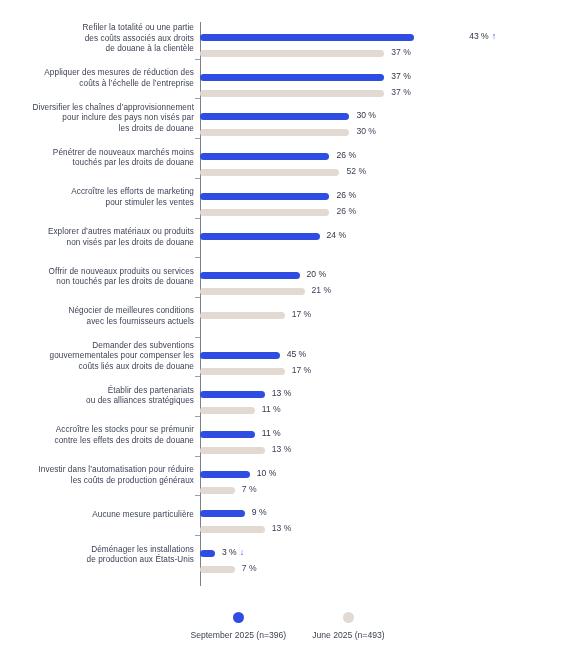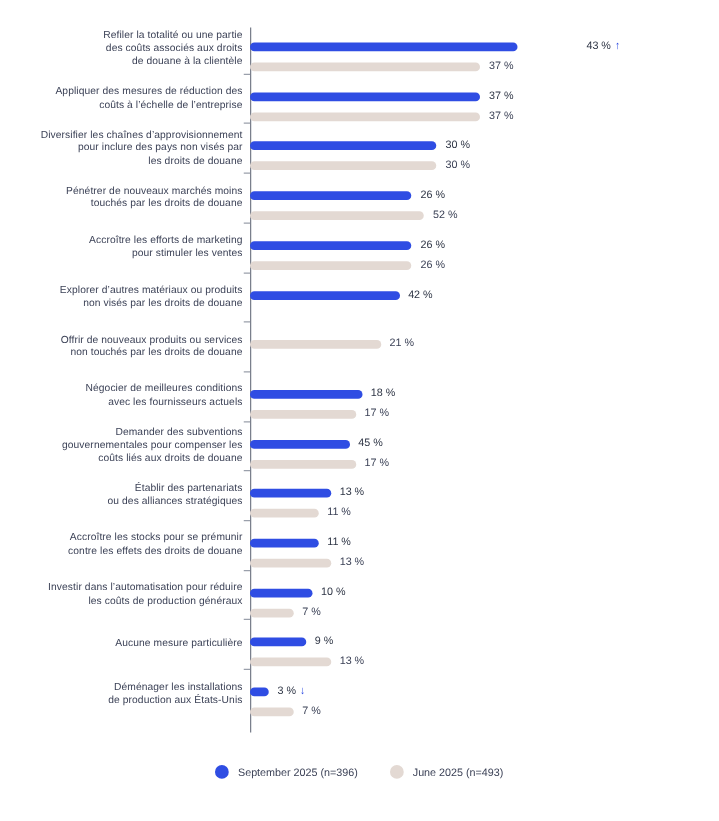--- a/index.html
+++ b/index.html
@@ -116,20 +116,21 @@
     justify-content: center;
     align-items: center;
     gap: 26px;
   }
   .legend-item {
     display: flex;
     align-items: center;
     gap: 7px;
     font-size: 8.6px;
     color: #3c4257;
+    flex-direction: column;
   }
   .legend-swatch {
     width: 11px;
     height: 11px;
     border-radius: 50%;
     flex: 0 0 auto;
   }
   .legend-swatch.sep { background: #2f4de3; }
   .legend-swatch.mar { background: #e3d9d3; }
 </style>
@@ -227,42 +228,42 @@
               <div class="bar-value mar" style="left: 136.48px;">26 %</div>
             </div>
           </div>
         </div>
         <div class="group" style="top: 228.5px;">
           <div class="cat-label" style="top: -1.6px;">Explorer d’autres matériaux ou produits
 non visés par les droits de douane</div>
           <div class="bars">
             <div class="bar-row">
               <div class="bar sep" style="width: 119.52px; background: rgb(47, 77, 227);"></div>
-              <div class="bar-value sep" style="left: 126.52px;">42 %</div>
+              <div class="bar-value sep" style="left: 126.52px;">24 %</div>
             </div>
           </div>
         </div>
         <div class="group" style="top: 268.2px;">
           <div class="cat-label" style="top: -1.6px;">Offrir de nouveaux produits ou services
 non touchés par les droits de douane</div>
           <div class="bars">
             <div class="bar-row">
+              <div class="bar sep" style="width: 99.6px; background: rgb(47, 77, 227);"></div>
+              <div class="bar-value sep" style="left: 106.6px;">20 %</div>
+            </div>
+            <div class="bar-row">
               <div class="bar mar" style="width: 104.58px; background: rgb(227, 217, 211);"></div>
               <div class="bar-value mar" style="left: 111.58px;">21 %</div>
             </div>
           </div>
         </div>
         <div class="group" style="top: 307.9px;">
           <div class="cat-label" style="top: -1.6px;">Négocier de meilleures conditions
 avec les fournisseurs actuels</div>
           <div class="bars">
-            <div class="bar-row">
-              <div class="bar sep" style="width: 89.64px; background: rgb(47, 77, 227);"></div>
-              <div class="bar-value sep" style="left: 96.64px;">18 %</div>
-            </div>
             <div class="bar-row">
               <div class="bar mar" style="width: 84.66px; background: rgb(227, 217, 211);"></div>
               <div class="bar-value mar" style="left: 91.66px;">17 %</div>
             </div>
           </div>
         </div>
         <div class="group" style="top: 347.6px;">
           <div class="cat-label" style="top: -6.9px;">Demander des subventions
 gouvernementales pour compenser les
 coûts liés aux droits de douane</div>

